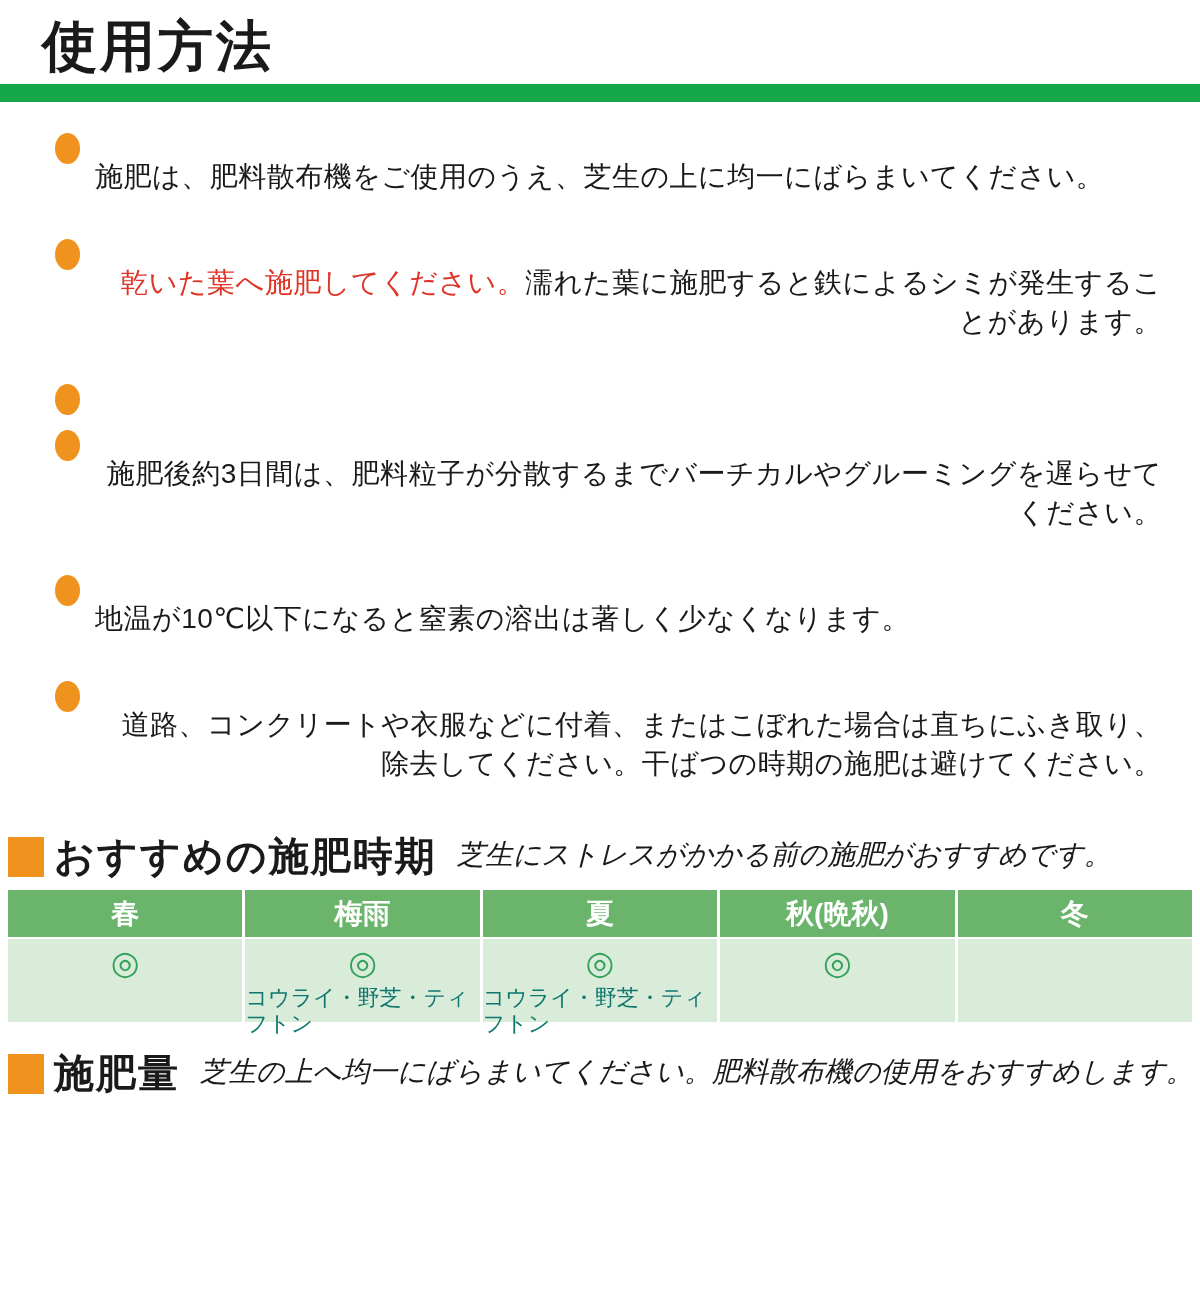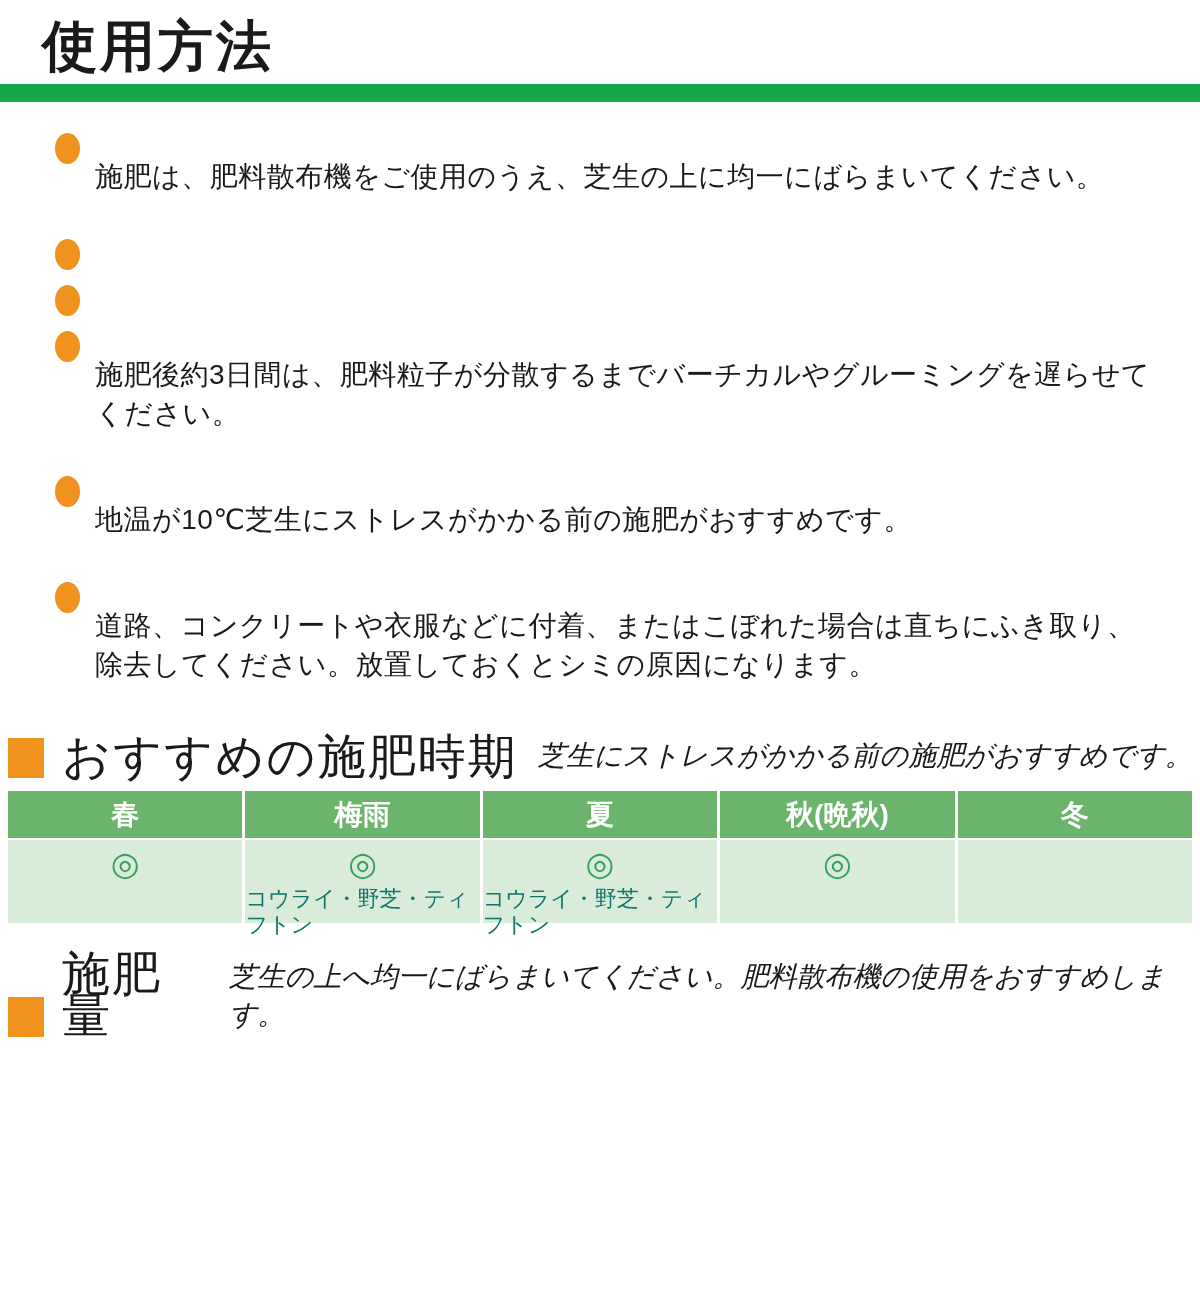--- a/index.html
+++ b/index.html
@@ -10,32 +10,32 @@
     color:#1a1a1a;
     overflow:hidden;
   }
   .page-title {
     margin:10px 0 0 42px;
     font-size:55px; font-weight:700; letter-spacing:3px;
     line-height:72px;
   }
   .green-bar { height:18px; background:#17a74b; margin-top:2px; }
 
-  .bullets { margin:27px 38px 0 55px; }
+  .bullets { margin:27px 38px 0 55px;text-align:right; }
   .bullet { display:flex; margin-bottom:11px; }
   .dot {
     width:25px; height:31px; border-radius:50%;
     background:#f0921e; margin:4px 15px 0 0; flex:none;
   }
   .btext { font-size:28px; line-height:39px; letter-spacing:0.5px; }
   .red-lead { color:#e03427; }
 
   .section-head { display:flex; align-items:flex-end; margin:24px 0 0 8px; }
   .orange-sq { width:36px; height:40px; background:#f0921e; margin-right:10px; flex:none; }
-  .sec-title { font-size:48px; font-weight:400; line-height:42px; letter-spacing:2px;margin-left:8px; }
+  .sec-title { font-size:40px; font-weight:700; line-height:42px; letter-spacing:2px; }
   .sec-sub { font-size:28px; margin-left:20px; padding-bottom:3px;font-style:italic; }
 
   .season-table { margin:13px 8px 0 8px; }
   .season-row {
     display:grid; grid-template-columns:repeat(5,1fr); column-gap:3px;
   }
   .season-row.head { margin-bottom:2px; }
   .s-hcell {
     background:#6bb46c; color:#ffffff; height:47px;
     font-size:28px; font-weight:700;
@@ -54,35 +54,36 @@
 <h1 class="page-title">使用方法</h1>
 <div class="green-bar"></div>
 
 <div class="bullets">
   <div class="bullet">
     <span class="dot"></span>
     <p class="btext"><span>施肥は、肥料散布機をご使用のうえ、芝生の上に均一にばらまいてください。</span></p>
   </div>
   <div class="bullet">
     <span class="dot"></span>
+    <p class="btext"><span class="red-lead">乾いた葉へ施肥してください。</span><span>濡れた葉に施肥すると鉄によるシミが発生することがあります。</span></p>
   </div>
   <div class="bullet">
     <span class="dot"></span>
   </div>
   <div class="bullet">
     <span class="dot"></span>
     <p class="btext"><span>施肥後約3日間は、肥料粒子が分散するまでバーチカルやグルーミングを遅らせてください。</span></p>
   </div>
   <div class="bullet">
     <span class="dot"></span>
-    <p class="btext"><span>地温が10℃芝生にストレスがかかる前の施肥がおすすめです。</span></p>
+    <p class="btext"><span>地温が10℃以下になると窒素の溶出は著しく少なくなります。</span></p>
   </div>
   <div class="bullet">
     <span class="dot"></span>
-    <p class="btext"><span>道路、コンクリートや衣服などに付着、またはこぼれた場合は直ちにふき取り、除去してください。放置しておくとシミの原因になります。</span></p>
+    <p class="btext"><span>道路、コンクリートや衣服などに付着、またはこぼれた場合は直ちにふき取り、除去してください。干ばつの時期の施肥は避けてください。</span></p>
   </div>
 </div>
 
 <div class="section-head">
   <span class="orange-sq"></span>
   <span class="sec-title">おすすめの施肥時期</span>
   <span class="sec-sub">芝生にストレスがかかる前の施肥がおすすめです。</span>
 </div>
 
 <div class="season-table">

